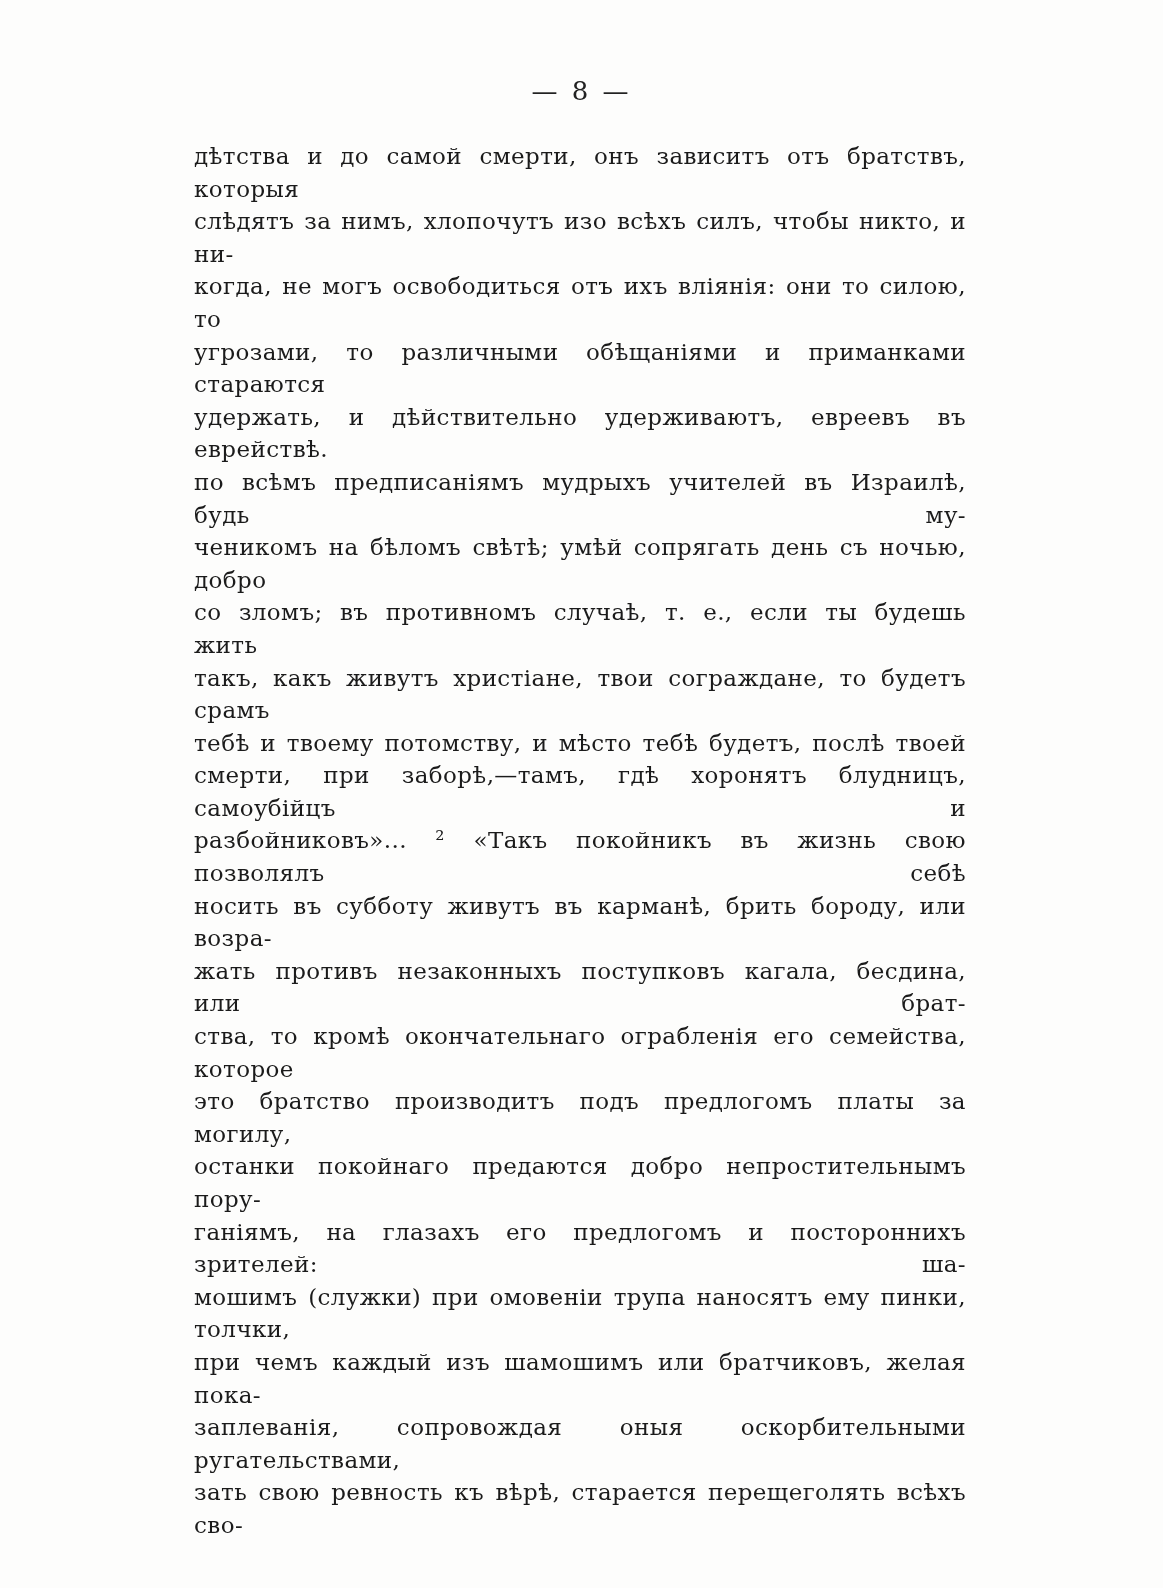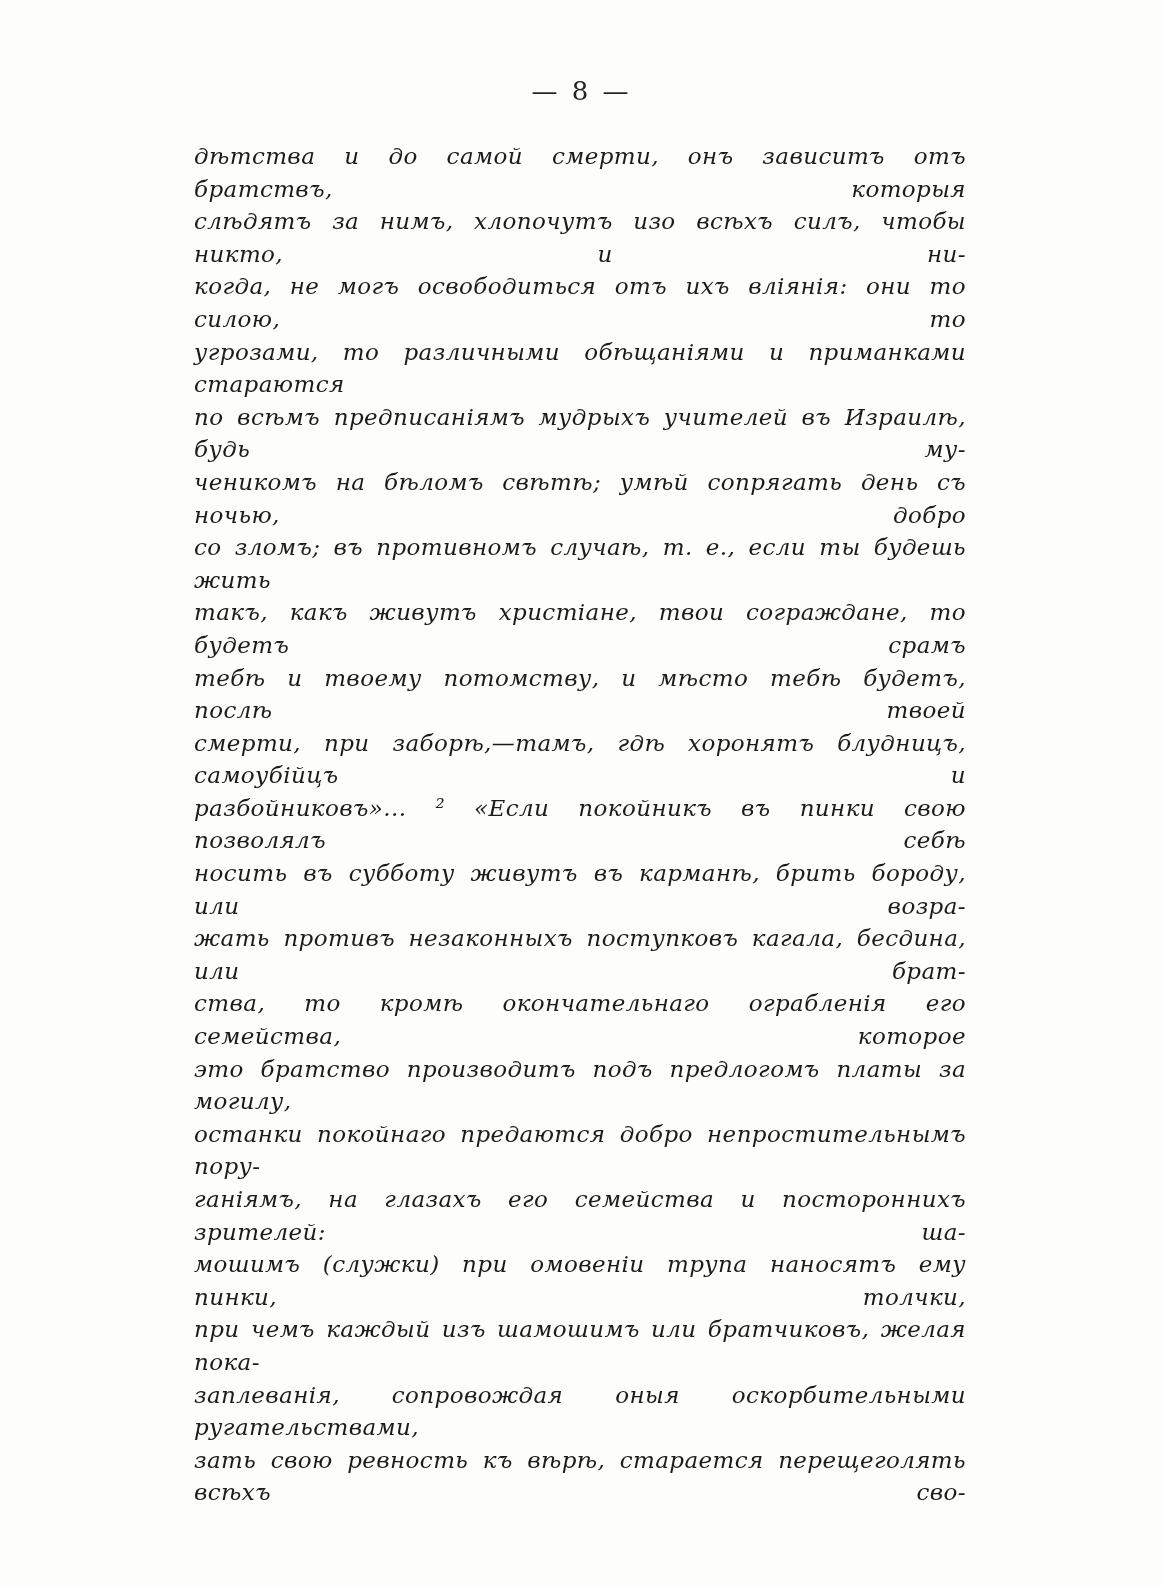--- a/index.html
+++ b/index.html
@@ -29,48 +29,48 @@
   }
   .text-line {
     font-size: 23px;
     line-height: 32.6px;
     letter-spacing: 0.4px;
     word-spacing: 2px;
     text-align: justify;
     text-align-last: justify;
     white-space: normal;
     color: #1b1b1b;
-    font-style: italic;
   }
 </style>
 </head>
 <body>
 
 <div class="page">
 
   <div class="page-header">— 8 —</div>
 
   <div class="body-text">
     <div class="text-line">дѣтства и до самой смерти, онъ зависитъ отъ братствъ, которыя</div>
     <div class="text-line">слѣдятъ за нимъ, хлопочутъ изо всѣхъ силъ, чтобы никто, и ни-</div>
     <div class="text-line">когда, не могъ освободиться отъ ихъ вліянія: они то силою, то</div>
     <div class="text-line">угрозами, то различными обѣщаніями и приманками стараются</div>
+    <div class="text-line">удержать, и дѣйствительно удерживаютъ, евреевъ въ еврействѣ.</div>
     <div class="text-line">по всѣмъ предписаніямъ мудрыхъ учителей въ Израилѣ, будь му-</div>
     <div class="text-line">ченикомъ на бѣломъ свѣтѣ; умѣй сопрягать день съ ночью, добро</div>
     <div class="text-line">со зломъ; въ противномъ случаѣ, т. е., если ты будешь жить</div>
     <div class="text-line">такъ, какъ живутъ христіане, твои сограждане, то будетъ срамъ</div>
     <div class="text-line">тебѣ и твоему потомству, и мѣсто тебѣ будетъ, послѣ твоей</div>
     <div class="text-line">смерти, при заборѣ,—тамъ, гдѣ хоронятъ блудницъ, самоубійцъ и</div>
-    <div class="text-line">разбойниковъ»... ² «Если покойникъ въ пинки свою позволялъ себѣ</div>
+    <div class="text-line">разбойниковъ»... ² «Такъ покойникъ въ жизнь свою позволялъ себѣ</div>
     <div class="text-line">носить въ субботу живутъ въ карманѣ, брить бороду, или возра-</div>
     <div class="text-line">жать противъ незаконныхъ поступковъ кагала, бесдина, или брат-</div>
     <div class="text-line">ства, то кромѣ окончательнаго ограбленія его семейства, которое</div>
     <div class="text-line">это братство производитъ подъ предлогомъ платы за могилу,</div>
     <div class="text-line">останки покойнаго предаются добро непростительнымъ пору-</div>
-    <div class="text-line">ганіямъ, на глазахъ его семейства и постороннихъ зрителей: ша-</div>
+    <div class="text-line">ганіямъ, на глазахъ его предлогомъ и постороннихъ зрителей: ша-</div>
     <div class="text-line">мошимъ (служки) при омовеніи трупа наносятъ ему пинки, толчки,</div>
     <div class="text-line">при чемъ каждый изъ шамошимъ или братчиковъ, желая пока-</div>
     <div class="text-line">заплеванія, сопровождая оныя оскорбительными ругательствами,</div>
     <div class="text-line">зать свою ревность къ вѣрѣ, старается перещеголять всѣхъ сво-</div>
 
   </div>
 
 </div>
 
 </body></html>

